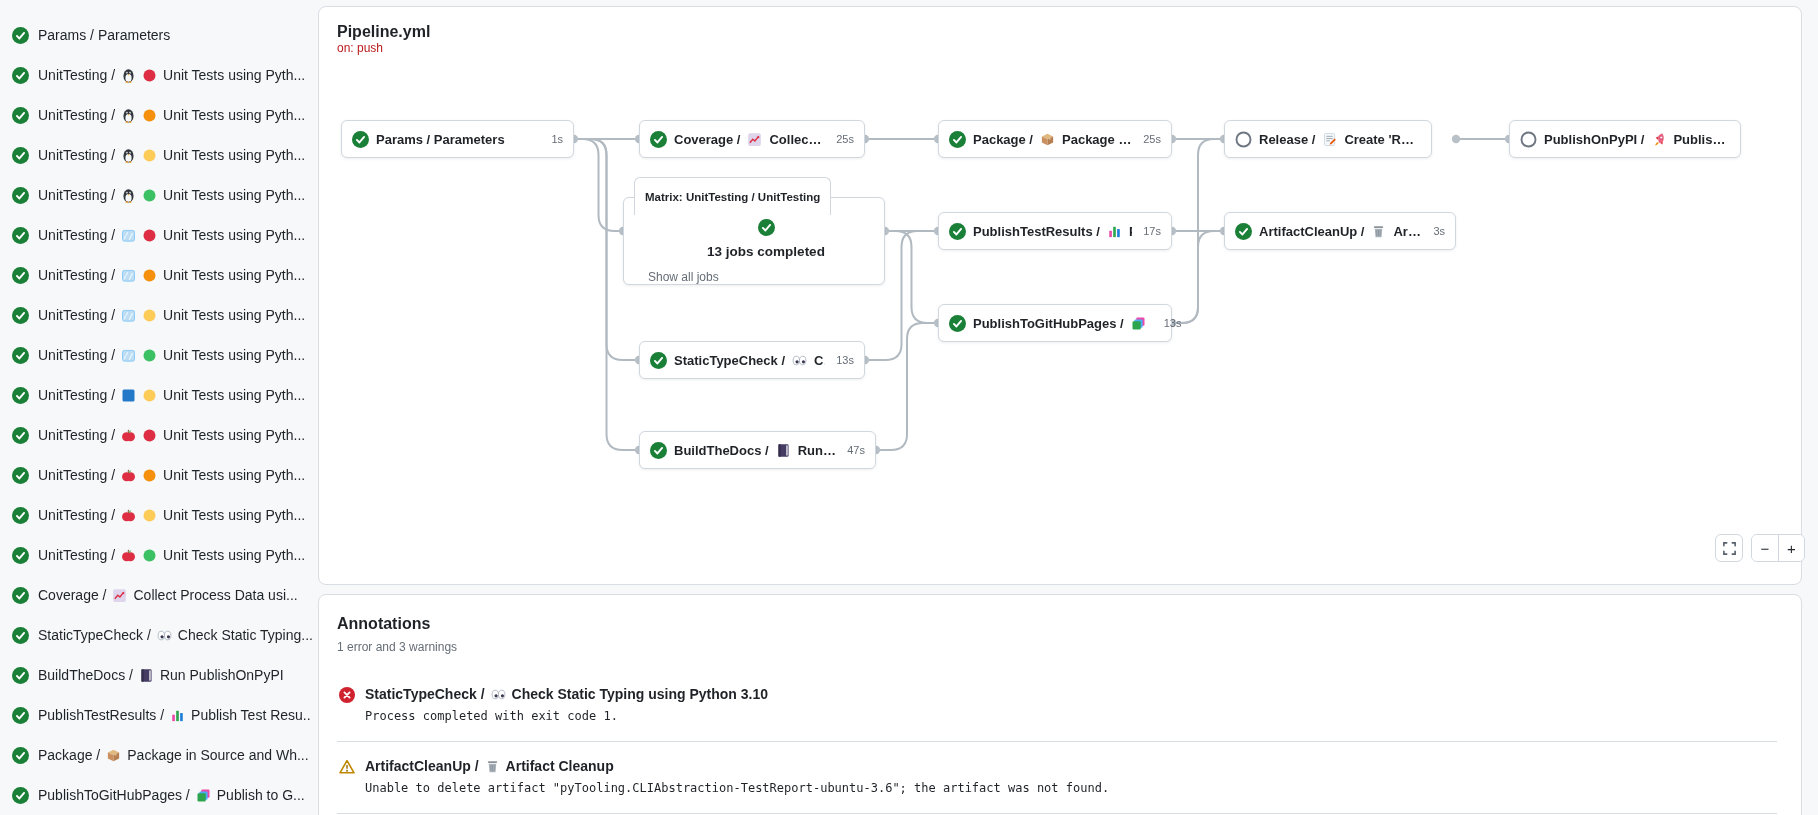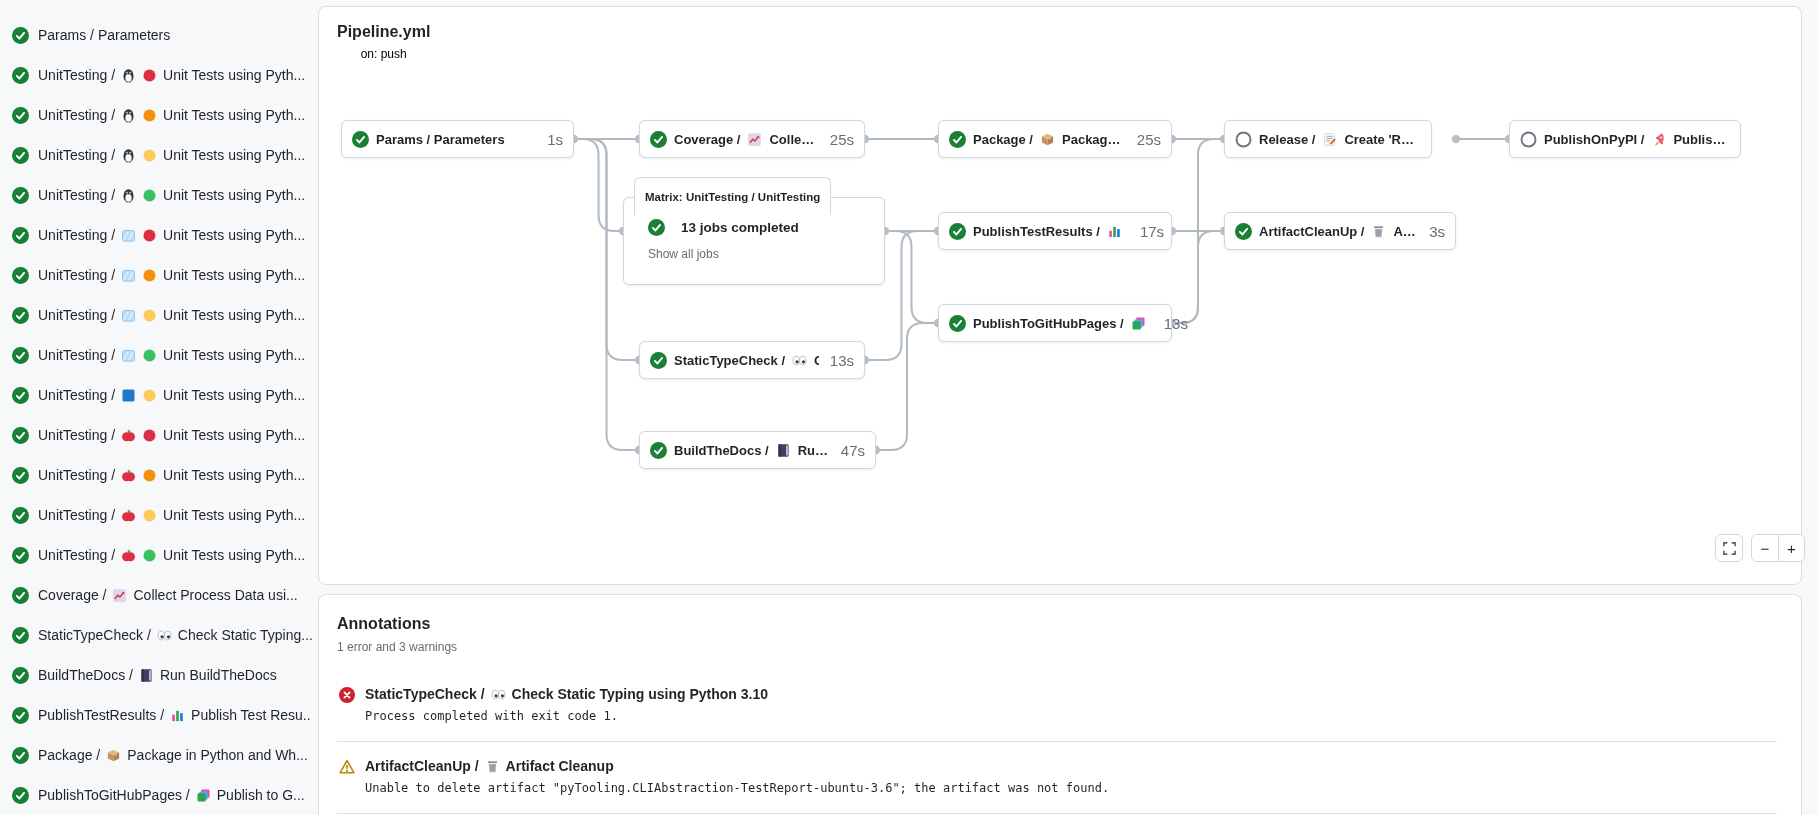--- a/index.html
+++ b/index.html
@@ -15,33 +15,33 @@
   
   .ic{display:inline-flex;flex:none;}
   .ic svg{width:15px;height:15px;display:block;}
   .st{display:inline-flex;flex:none;}
   .st svg{width:17px;height:17px;display:block;}
   
   .graph-panel{position:absolute;left:318px;top:6px;width:1484px;height:579px;background:#fff;
     border:1px solid #d8dee4;border-radius:8px;box-sizing:border-box;}
   .gp-header{position:absolute;left:18px;top:16px;}
   .gp-title{font-size:16px;font-weight:700;margin:0;}
-  .gp-trigger{font-size:12px;color:#000000;margin-top:6px;text-align:center;}
+  .gp-trigger{font-size:12px;color:#b91c1c;}
   #edges{position:absolute;left:0;top:0;z-index:1;}
   .node{position:absolute;height:38px;box-sizing:border-box;background:#fff;border:1px solid #d0d7de;border-radius:6px;
     box-shadow:0 1px 3px rgba(31,35,40,.08);display:flex;align-items:center;gap:7px;padding:0 10px;
     font-size:13px;font-weight:700;z-index:3;cursor:pointer;white-space:nowrap;}
   .node .nsuffix{overflow:hidden;text-overflow:ellipsis;}
-  .node .ndur{margin-left:auto;padding-left:4px;font-size:15px;font-weight:400;color:#656d76;flex:none;text-align:center;}
+  .node .ndur{margin-left:auto;padding-left:4px;font-size:11px;font-weight:400;color:#656d76;flex:none;text-align:center;}
   .matrix-tab{position:absolute;left:315px;top:170px;height:21px;padding:8px 10px;background:#fff;
     border:1px solid #d0d7de;border-bottom:none;border-radius:6px 6px 0 0;font-size:11.5px;font-weight:700;
     display:flex;align-items:center;z-index:4;}
   .matrix-box{position:absolute;left:304px;top:190px;width:262px;height:88px;background:#fff;border:1px solid #d0d7de;
     border-radius:6px;box-shadow:0 1px 3px rgba(31,35,40,.08);z-index:3;box-sizing:border-box;}
-  .matrix-summary{display:flex;align-items:center;gap:16px;margin:21px 0 0 24px;font-size:13.5px;font-weight:700;}
+  .matrix-summary{display:flex;align-items:center;gap:8px;margin:21px 0 0 24px;font-size:13.5px;font-weight:700;flex-direction:column;}
   .matrix-link{margin:11px 0 0 24px;font-size:12px;color:#656d76;cursor:pointer;width:max-content;}
   .controls{position:absolute;left:1396px;top:527px;display:flex;gap:8px;z-index:5;}
   .fit-btn{width:28px;height:28px;background:#fff;border:1px solid #d0d7de;border-radius:6px;display:flex;
     align-items:center;justify-content:center;padding:0;cursor:pointer;}
   .zoomers{display:flex;height:28px;background:#fff;border:1px solid #d0d7de;border-radius:6px;overflow:hidden;box-sizing:border-box;}
   .zoomers button{width:26px;height:26px;border:none;background:#fff;font-size:15px;color:#24292f;cursor:pointer;
     display:flex;align-items:center;justify-content:center;font-family:"Liberation Sans",sans-serif;}
   .zoomers button:last-child{border-left:1px solid #d0d7de;}
   
   .ann-panel{position:absolute;left:318px;top:594px;width:1484px;height:300px;background:#fff;
@@ -447,21 +447,21 @@
       </span>
       <span class="sb-text">
         <span class="txt">BuildTheDocs /</span>
         <span class="ic">
           <svg viewBox="0 0 16 16">
             <rect x="2.6" y="1.4" width="10.8" height="13.2" rx="1.4" fill="#463c63"></rect>
             <rect x="2.6" y="1.4" width="2.4" height="13.2" fill="#352e4d"></rect>
             <rect x="11" y="2.6" width="1.4" height="10.8" fill="#f5f8fa"></rect>
           </svg>
         </span>
-        <span class="txt">Run BuildTheDocs</span>
+        <span class="txt">Run PublishOnPyPI</span>
       </span>
     </div>
     <div class="sb-item">
       <span class="st">
         <svg viewBox="0 0 16 16">
           <circle cx="8" cy="8" r="8" fill="#1a7f37"></circle>
           <path d="M4.6 8.4 L7 10.8 L11.4 5.6" fill="none" stroke="#fff" stroke-width="1.8" stroke-linecap="round" stroke-linejoin="round"></path>
         </svg>
       </span>
       <span class="sb-text">
@@ -486,21 +486,21 @@
       <span class="sb-text">
         <span class="txt">Package /</span>
         <span class="ic">
           <svg viewBox="0 0 16 16">
             <path d="M2 4.8 L8 1.8 L14 4.8 L8 7.8 Z" fill="#e0b87f"></path>
             <path d="M2 4.8 L8 7.8 V14.2 L2 11.2 Z" fill="#c98f5f"></path>
             <path d="M14 4.8 L8 7.8 V14.2 L14 11.2 Z" fill="#b57f51"></path>
             <path d="M5 3.3 L11 6.3 V8.6 L10 8.1 V5.9 L4 2.9 Z" fill="#f3d0a3"></path>
           </svg>
         </span>
-        <span class="txt">Package in Python and Wh...</span>
+        <span class="txt">Package in Source and Wh...</span>
       </span>
     </div>
     <div class="sb-item">
       <span class="st">
         <svg viewBox="0 0 16 16">
           <circle cx="8" cy="8" r="8" fill="#1a7f37"></circle>
           <path d="M4.6 8.4 L7 10.8 L11.4 5.6" fill="none" stroke="#fff" stroke-width="1.8" stroke-linecap="round" stroke-linejoin="round"></path>
         </svg>
       </span>
       <span class="sb-text">

